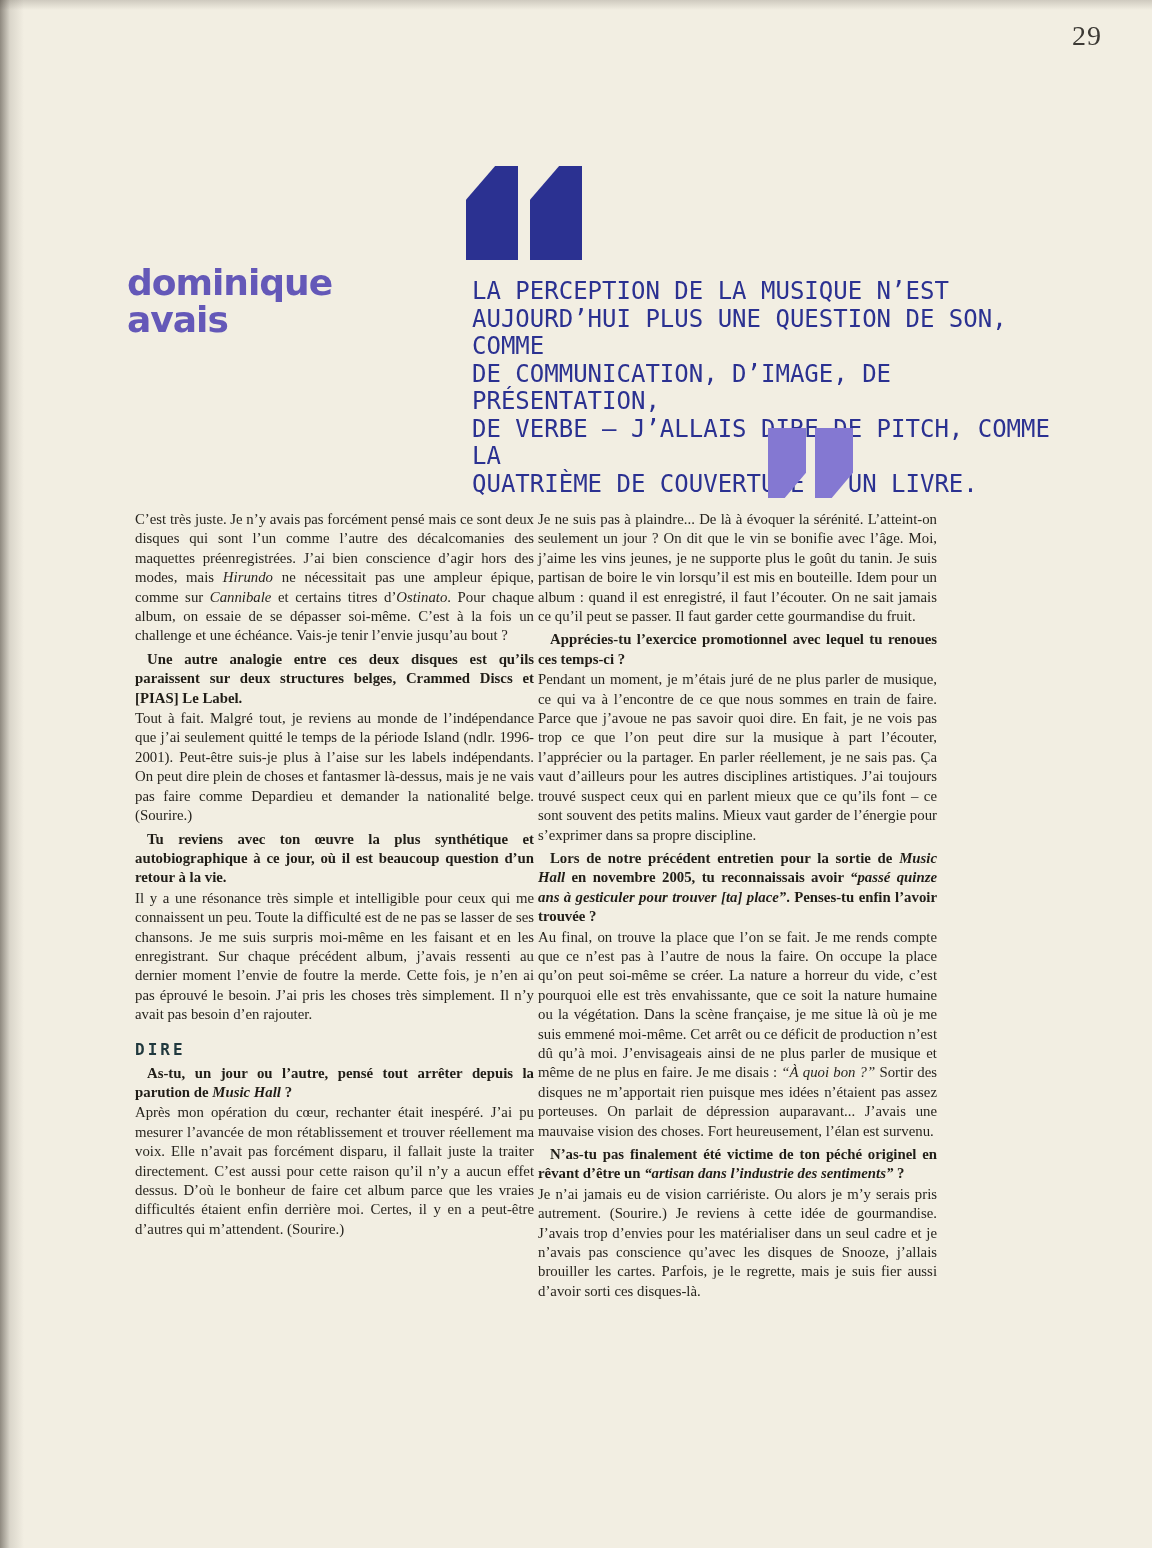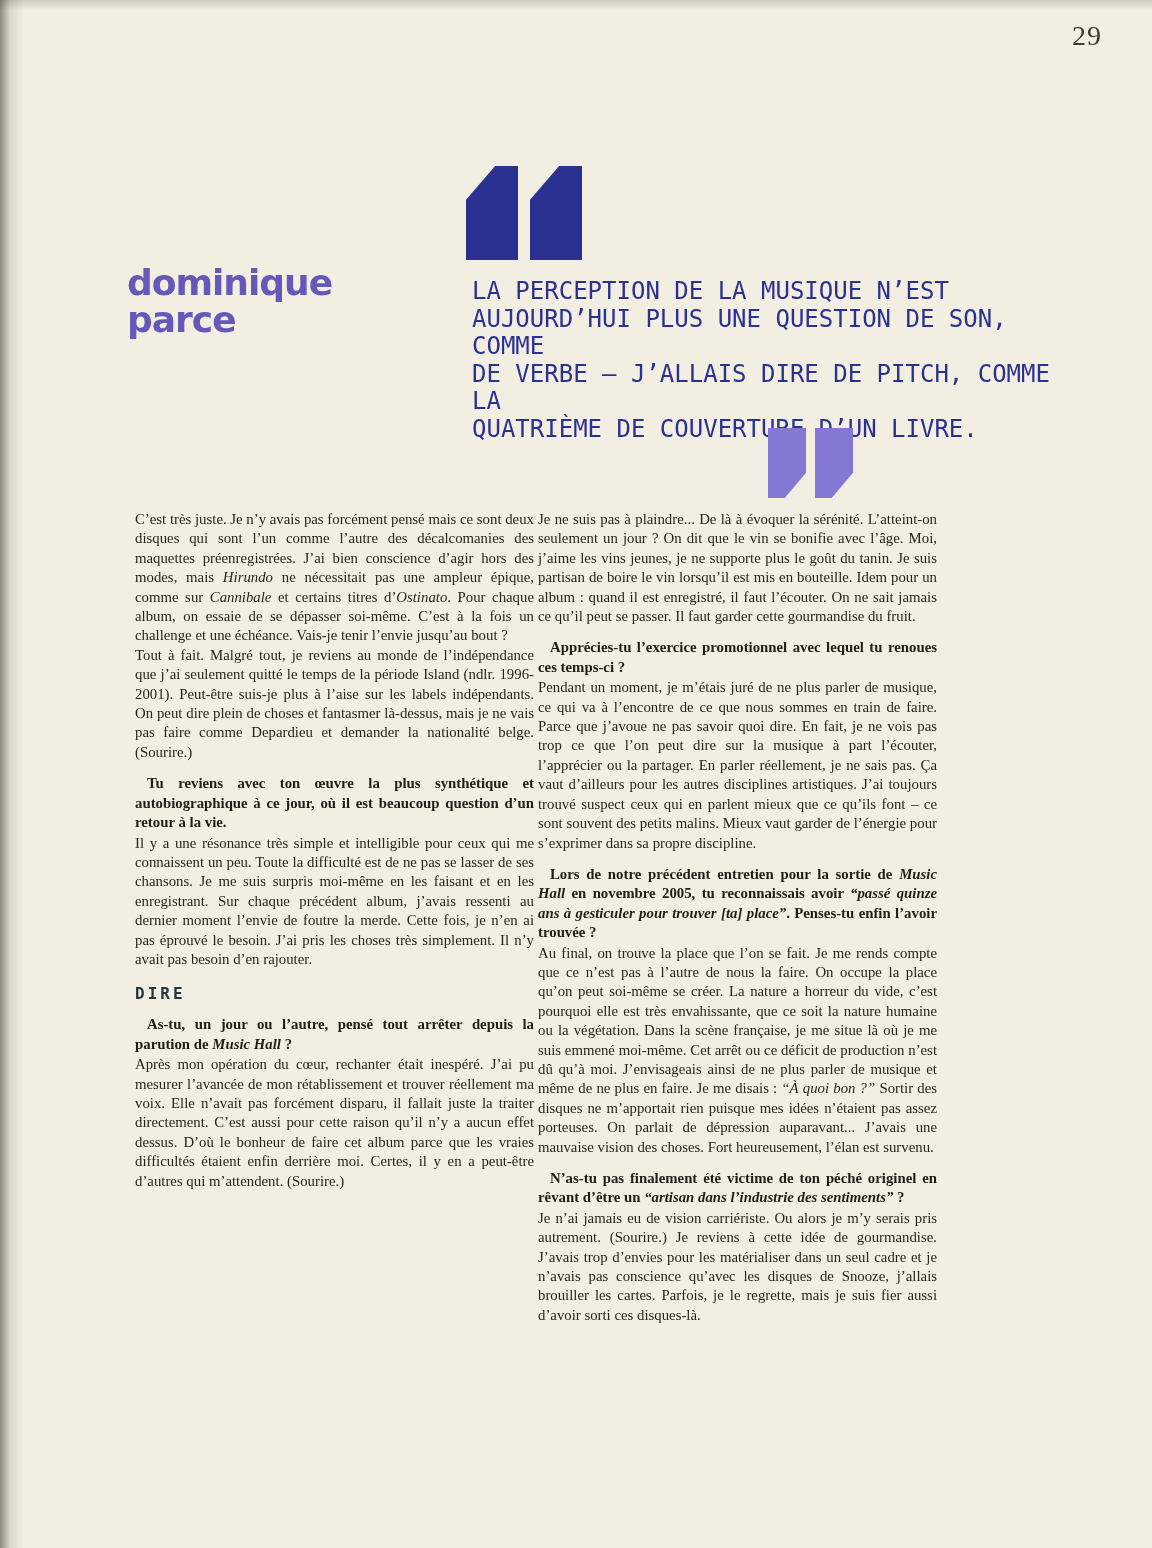--- a/index.html
+++ b/index.html
@@ -60,64 +60,66 @@
   }
   .col { width:399px; }
   .para {
     font-size:14.8px; line-height:19.4px;
     text-align:justify;
     hyphens:auto; -webkit-hyphens:auto;
   }
   .answer { margin:0; }
   .question {
     font-weight:bold; color:#201d17;
-    margin-top:12px; margin-bottom:1px;
+    margin-top:4px; margin-bottom:1px;
     text-indent:12px;
   }
   .heading-tanin {
     font-family:"DejaVu Sans Mono", monospace;
     font-weight:bold; font-size:16px; letter-spacing:3px;
     margin-top:15px; margin-bottom:5px;
   }
   .it { font-style:italic; }
 </style>
 </head>
 <body>
 
 <div class="page">
   <div class="edge-shadow-left"></div>
   <div class="edge-shadow-top"></div>
 
   <div class="page-number">29</div>
 
   <div class="masthead" style="color: rgb(100, 88, 184);">
     <div>dominique</div>
-    <div>parce</div>
+    <div>avais</div>
   </div>
 
   <div class="quote-open">
     <div class="qmark" style="background-color: rgb(43, 49, 145);"></div>
     <div class="qmark" style="background-color: rgb(43, 49, 145);"></div>
   </div>
 
   <div class="pullquote" style="color: rgb(43, 49, 145);">
     <div>LA PERCEPTION DE LA MUSIQUE N’EST</div>
     <div>AUJOURD’HUI PLUS UNE QUESTION DE SON, COMME</div>
+    <div>DE COMMUNICATION, D’IMAGE, DE PRÉSENTATION,</div>
     <div>DE VERBE – J’ALLAIS DIRE DE PITCH, COMME LA</div>
     <div>QUATRIÈME DE COUVERTURE D’UN LIVRE.</div>
   </div>
 
   <div class="quote-close">
     <div class="qmark" style="background-color: rgb(132, 120, 210);"></div>
     <div class="qmark" style="background-color: rgb(132, 120, 210);"></div>
   </div>
 
   <div class="columns">
     <div class="col">
       <p class="para answer"><span>C’est très juste. Je n’y avais pas forcément pensé mais ce sont deux disques qui sont l’un comme l’autre des décalcomanies des maquettes préenregistrées. J’ai bien conscience d’agir hors des modes, mais </span><span class="it">Hirundo</span><span> ne nécessitait pas une ampleur épique, comme sur </span><span class="it">Cannibale</span><span> et certains titres d’</span><span class="it">Ostinato</span><span>. Pour chaque album, on essaie de se dépasser soi-même. C’est à la fois un challenge et une échéance. Vais-je tenir l’envie jusqu’au bout ?</span></p>
+      <p class="para question"><span>Une autre analogie entre ces deux disques est qu’ils paraissent sur deux structures belges, Crammed Discs et [PIAS] Le Label.</span></p>
       <p class="para answer"><span>Tout à fait. Malgré tout, je reviens au monde de l’indépendance que j’ai seulement quitté le temps de la période Island (ndlr. 1996-2001). Peut-être suis-je plus à l’aise sur les labels indépendants. On peut dire plein de choses et fantasmer là-dessus, mais je ne vais pas faire comme Depardieu et demander la nationalité belge. (Sourire.)</span></p>
       <p class="para question"><span>Tu reviens avec ton œuvre la plus synthétique et autobiographique à ce jour, où il est beaucoup question d’un retour à la vie.</span></p>
       <p class="para answer"><span>Il y a une résonance très simple et intelligible pour ceux qui me connaissent un peu. Toute la difficulté est de ne pas se lasser de ses chansons. Je me suis surpris moi-même en les faisant et en les enregistrant. Sur chaque précédent album, j’avais ressenti au dernier moment l’envie de foutre la merde. Cette fois, je n’en ai pas éprouvé le besoin. J’ai pris les choses très simplement. Il n’y avait pas besoin d’en rajouter.</span></p>
       <div class="heading-tanin" style="color: rgb(33, 57, 62);"><span>DIRE</span></div>
       <p class="para question"><span>As-tu, un jour ou l’autre, pensé tout arrêter depuis la parution de </span><span class="it">Music Hall</span><span> ?</span></p>
       <p class="para answer"><span>Après mon opération du cœur, rechanter était inespéré. J’ai pu mesurer l’avancée de mon rétablissement et trouver réellement ma voix. Elle n’avait pas forcément disparu, il fallait juste la traiter directement. C’est aussi pour cette raison qu’il n’y a aucun effet dessus. D’où le bonheur de faire cet album parce que les vraies difficultés étaient enfin derrière moi. Certes, il y en a peut-être d’autres qui m’attendent. (Sourire.)</span></p>
     </div>
     <div class="col">
       <p class="para answer"><span>Je ne suis pas à plaindre... De là à évoquer la sérénité. L’atteint-on seulement un jour ? On dit que le vin se bonifie avec l’âge. Moi, j’aime les vins jeunes, je ne supporte plus le goût du tanin. Je suis partisan de boire le vin lorsqu’il est mis en bouteille. Idem pour un album : quand il est enregistré, il faut l’écouter. On ne sait jamais ce qu’il peut se passer. Il faut garder cette gourmandise du fruit.</span></p>
       <p class="para question"><span>Apprécies-tu l’exercice promotionnel avec lequel tu renoues ces temps-ci ?</span></p>

